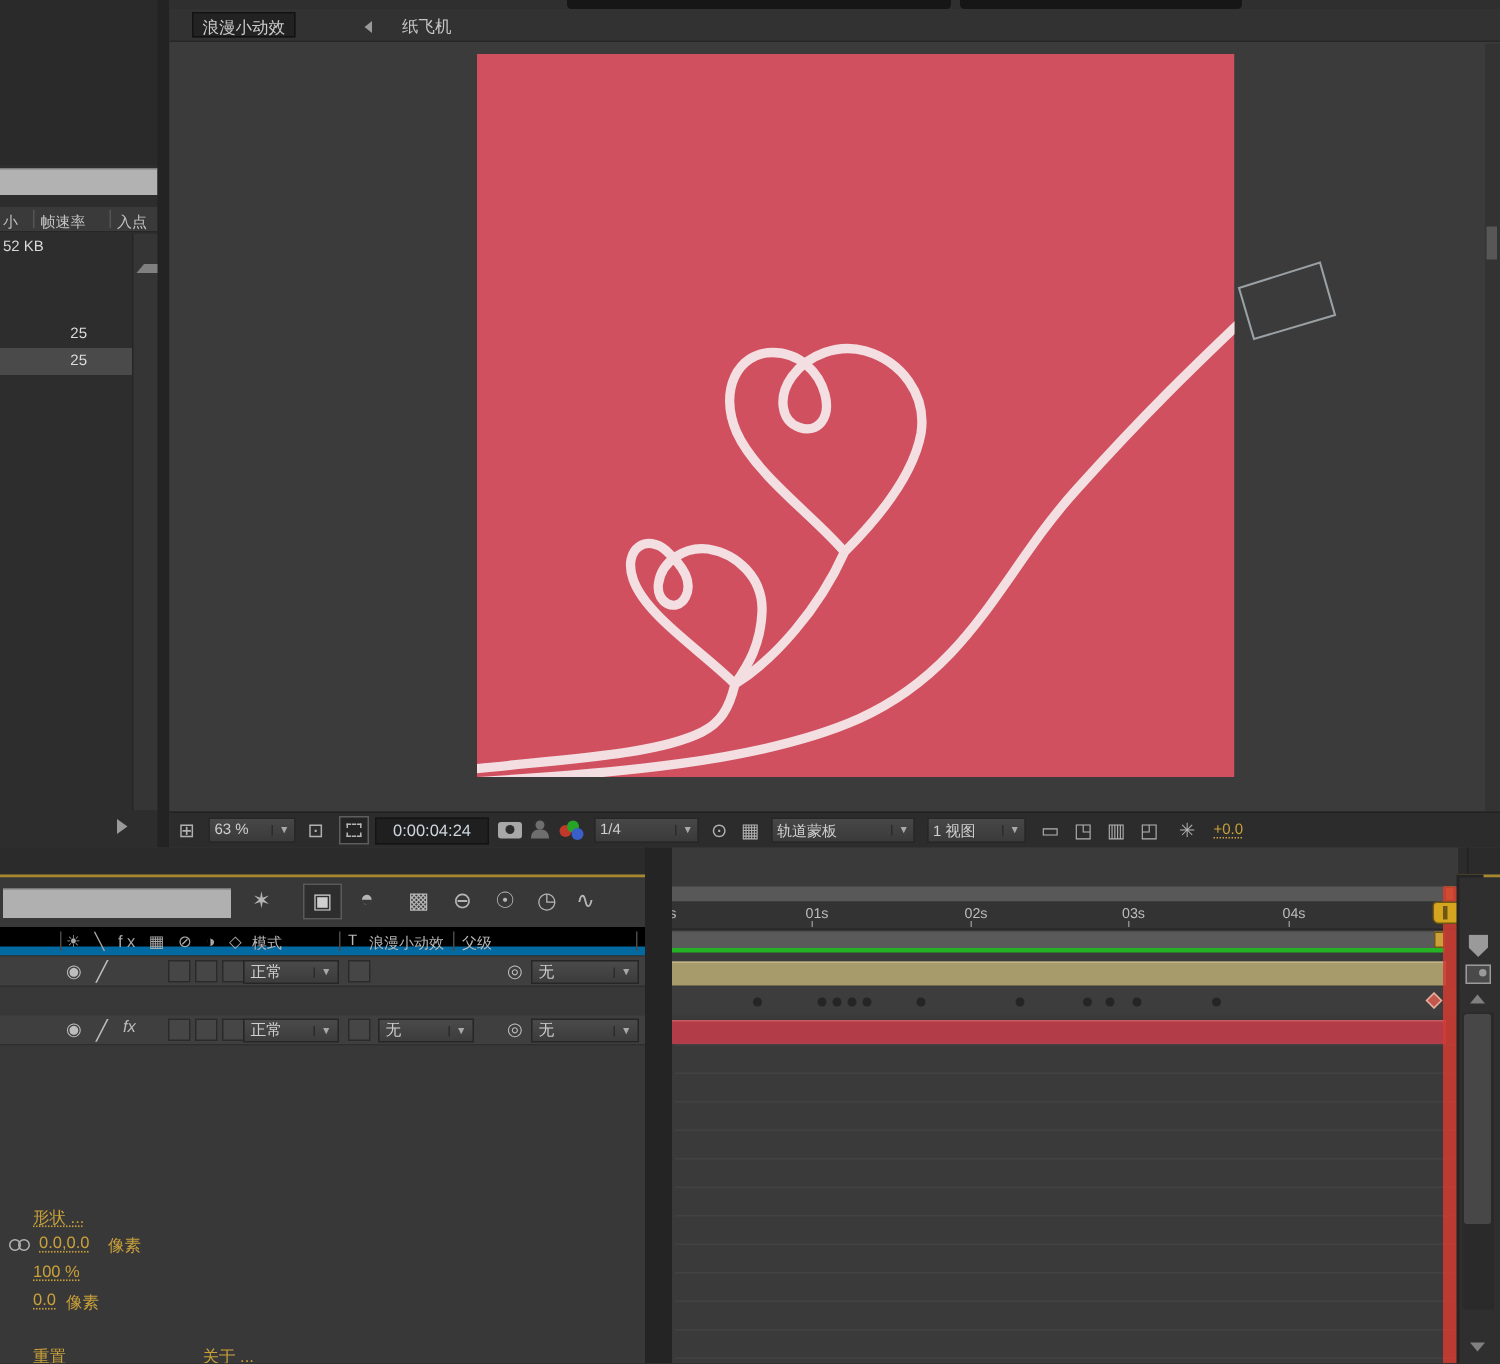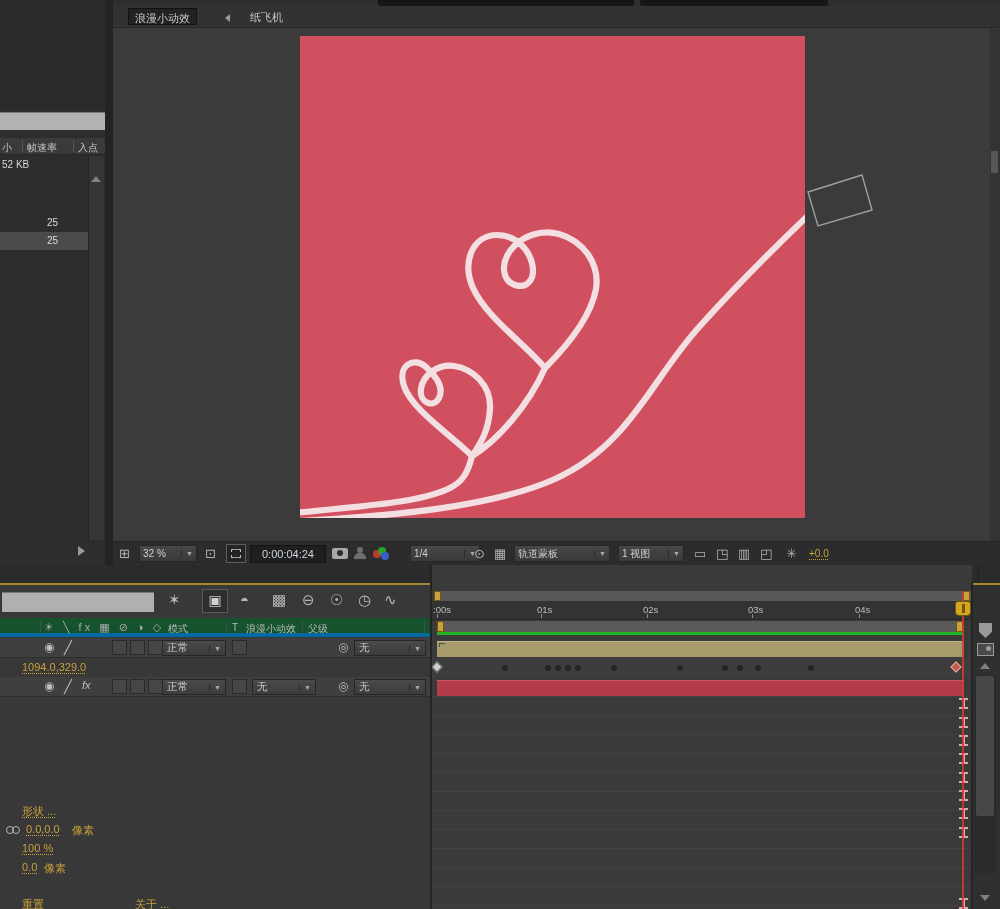--- a/index.html
+++ b/index.html
@@ -1,18 +1,18 @@
 <!DOCTYPE html>
 <html><head>
 <meta charset="utf-8">
 <style>
   * { margin:0; padding:0; box-sizing:border-box; }
   html,body { width:1000px; height:909px; overflow:hidden; background:#2e2e2e;
     font-family:"Liberation Sans","DejaVu Sans",sans-serif; }
-  .abs { position:absolute; }
+  .abs { position:absolute;padding-left:18px; }
   #app { position:relative; width:1000px; height:909px; background:#2e2e2e; overflow:hidden; }
 
   
   #project-panel { left:0; top:0; width:112px; height:565px; background:#2d2d2d; }
   #proj-top { left:0; top:0; width:105px; height:110px; background:#2a2a2a; }
   #proj-lightbox { left:0; top:112px; width:105px; height:18px; background:#b2b2b2; border-top:1px solid #7e7e7e; }
   #proj-headers { left:0; top:138px; width:105px; height:17px; background:#3a3a3a; border-bottom:1px solid #262626;
     color:#c5c5c5; font-size:10px; }
   #proj-headers span { position:absolute; top:3px; }
   .vsep { position:absolute; width:1px; background:#555; }
@@ -70,21 +70,21 @@
 
   
   #timeline-panel { left:0; top:565px; width:1000px; height:344px; background:#383838; }
   #tl-header { left:0; top:0; width:1000px; height:18px; background:#2b2b2b; }
   #tl-goldline { left:0; top:18px; width:1000px; height:2px; background:#a8882e; }
   #tl-controls { left:0; top:20px; width:430px; height:33px; background:#383838; }
   #tl-lightbox { left:2px; top:7px; width:152px; height:20px; background:#b0b0b0; border-top:1px solid #777; }
   #tl-controls .tbicon { position:absolute; top:6px; color:#b5b5b5; font-size:15px; }
   #tl-pressed-btn { position:absolute; left:202px; top:4px; width:26px; height:24px; background:#2e2e2e;
     border:1px solid #5a5a5a; color:#cfcfcf; font-size:14px; text-align:center; padding-top:2px; }
-  #tl-colheads { left:0; top:53px; width:430px; height:19px; background:#14532d; border-bottom:4px solid #0369a1;
+  #tl-colheads { left:0; top:53px; width:430px; height:19px; background:#000000; border-bottom:6px solid #0369a1;
     color:#b9b9b9; font-size:10px; }
   #tl-colheads .glyphs { position:absolute; left:44px; top:3px; font-size:11px; letter-spacing:3px; color:#a8a8a8; }
   #tl-colheads span.hd { position:absolute; top:4px; }
   #tl-left { left:0; top:72px; width:430px; height:272px; background:#383838; overflow:hidden; }
   .layer-row { position:absolute; left:0; width:430px; height:20px; background:#3f3f3f; border-bottom:1px solid #2e2e2e; }
   .layer-row .sw { position:absolute; top:2px; width:15px; height:15px; background:#464646; border:1px solid #2a2a2a; }
   .layer-row .glyph { position:absolute; top:2px; color:#bdbdbd; font-size:12px; }
   .dd2 { position:absolute; height:16px; top:2px; background:linear-gradient(#4a4a4a,#3c3c3c); border:1px solid #262626;
     color:#cfcfcf; font-size:10.5px; display:flex; align-items:center; padding:0 4px; }
   .dd2 .dd-arrow { margin-left:auto; padding-left:4px; border-left:1px solid #2b2b2b; color:#a9a9a9; font-size:7px; }
@@ -209,41 +209,41 @@
         </svg>
       </div>
       <div id="viewer-vscroll" class="abs">
           <i></i>
         </div>
     </div>
 
     <div id="viewer-toolbar" class="abs">
       <span class="icon" style="left:6px">⊞</span>
       <div class="dd" style="left:26px;width:58px">
-        <span class="dd-label">32 %</span>
+        <span class="dd-label">63 %</span>
         <span class="dd-arrow">▼</span>
       </div>
       <span class="icon" style="left:92px">⊡</span>
       <div class="roi-btn" style="left:113px">
           <i></i>
         </div>
       <div id="tc-box">0:00:04:24</div>
       <div class="cam-icon" style="left:219px">
           <i></i>
         </div>
       <div class="person-icon" style="left:241px">
           <i></i>
           <em></em>
         </div>
       <div class="rgb-icon" style="left:260px">
         <i style="left:0;top:3px;background:#c0392b"></i>
         <i style="left:5px;top:0;background:#27a327"></i>
         <i style="left:8px;top:5px;background:#3a5fc8"></i>
       </div>
-      <div class="dd" style="left:297px;width:70px">
+      <div class="dd" style="left:283px;width:70px">
         <span class="dd-label">1/4</span>
         <span class="dd-arrow">▼</span>
       </div>
       <span class="icon" style="left:361px">⊙</span>
       <span class="icon" style="left:381px">▦</span>
       <div class="dd" style="left:401px;width:96px">
         <span class="dd-label">轨道蒙板</span>
         <span class="dd-arrow">▼</span>
       </div>
       <div class="dd" style="left:505px;width:66px">
@@ -304,23 +304,20 @@
           <span class="dd-arrow">▼</span>
         </div>
         <i class="sw" style="left:232px"></i>
         <span class="glyph" style="left:338px">◎</span>
         <div class="dd2" style="left:354px;width:72px">
           <span>无</span>
           <span class="dd-arrow">▼</span>
         </div>
       </div>
 
-      <div class="abs" style="left:0;top:21px;width:430px;height:19px">
-        <span class="prop-label hot" style="left:22px;top:3px">1094.0,329.0</span>
-      </div>
 
       <div class="layer-row" style="top:40px">
         <span class="glyph" style="left:44px">◉</span>
         <span class="glyph" style="left:64px;font-size:13px">╱</span>
         <span class="glyph" style="left:82px;font-style:italic;font-size:11px">fx</span>
         <i class="sw" style="left:112px"></i>
         <i class="sw" style="left:130px"></i>
         <i class="sw" style="left:148px"></i>
         <div class="dd2" style="left:162px;width:64px">
           <span>正常</span>

